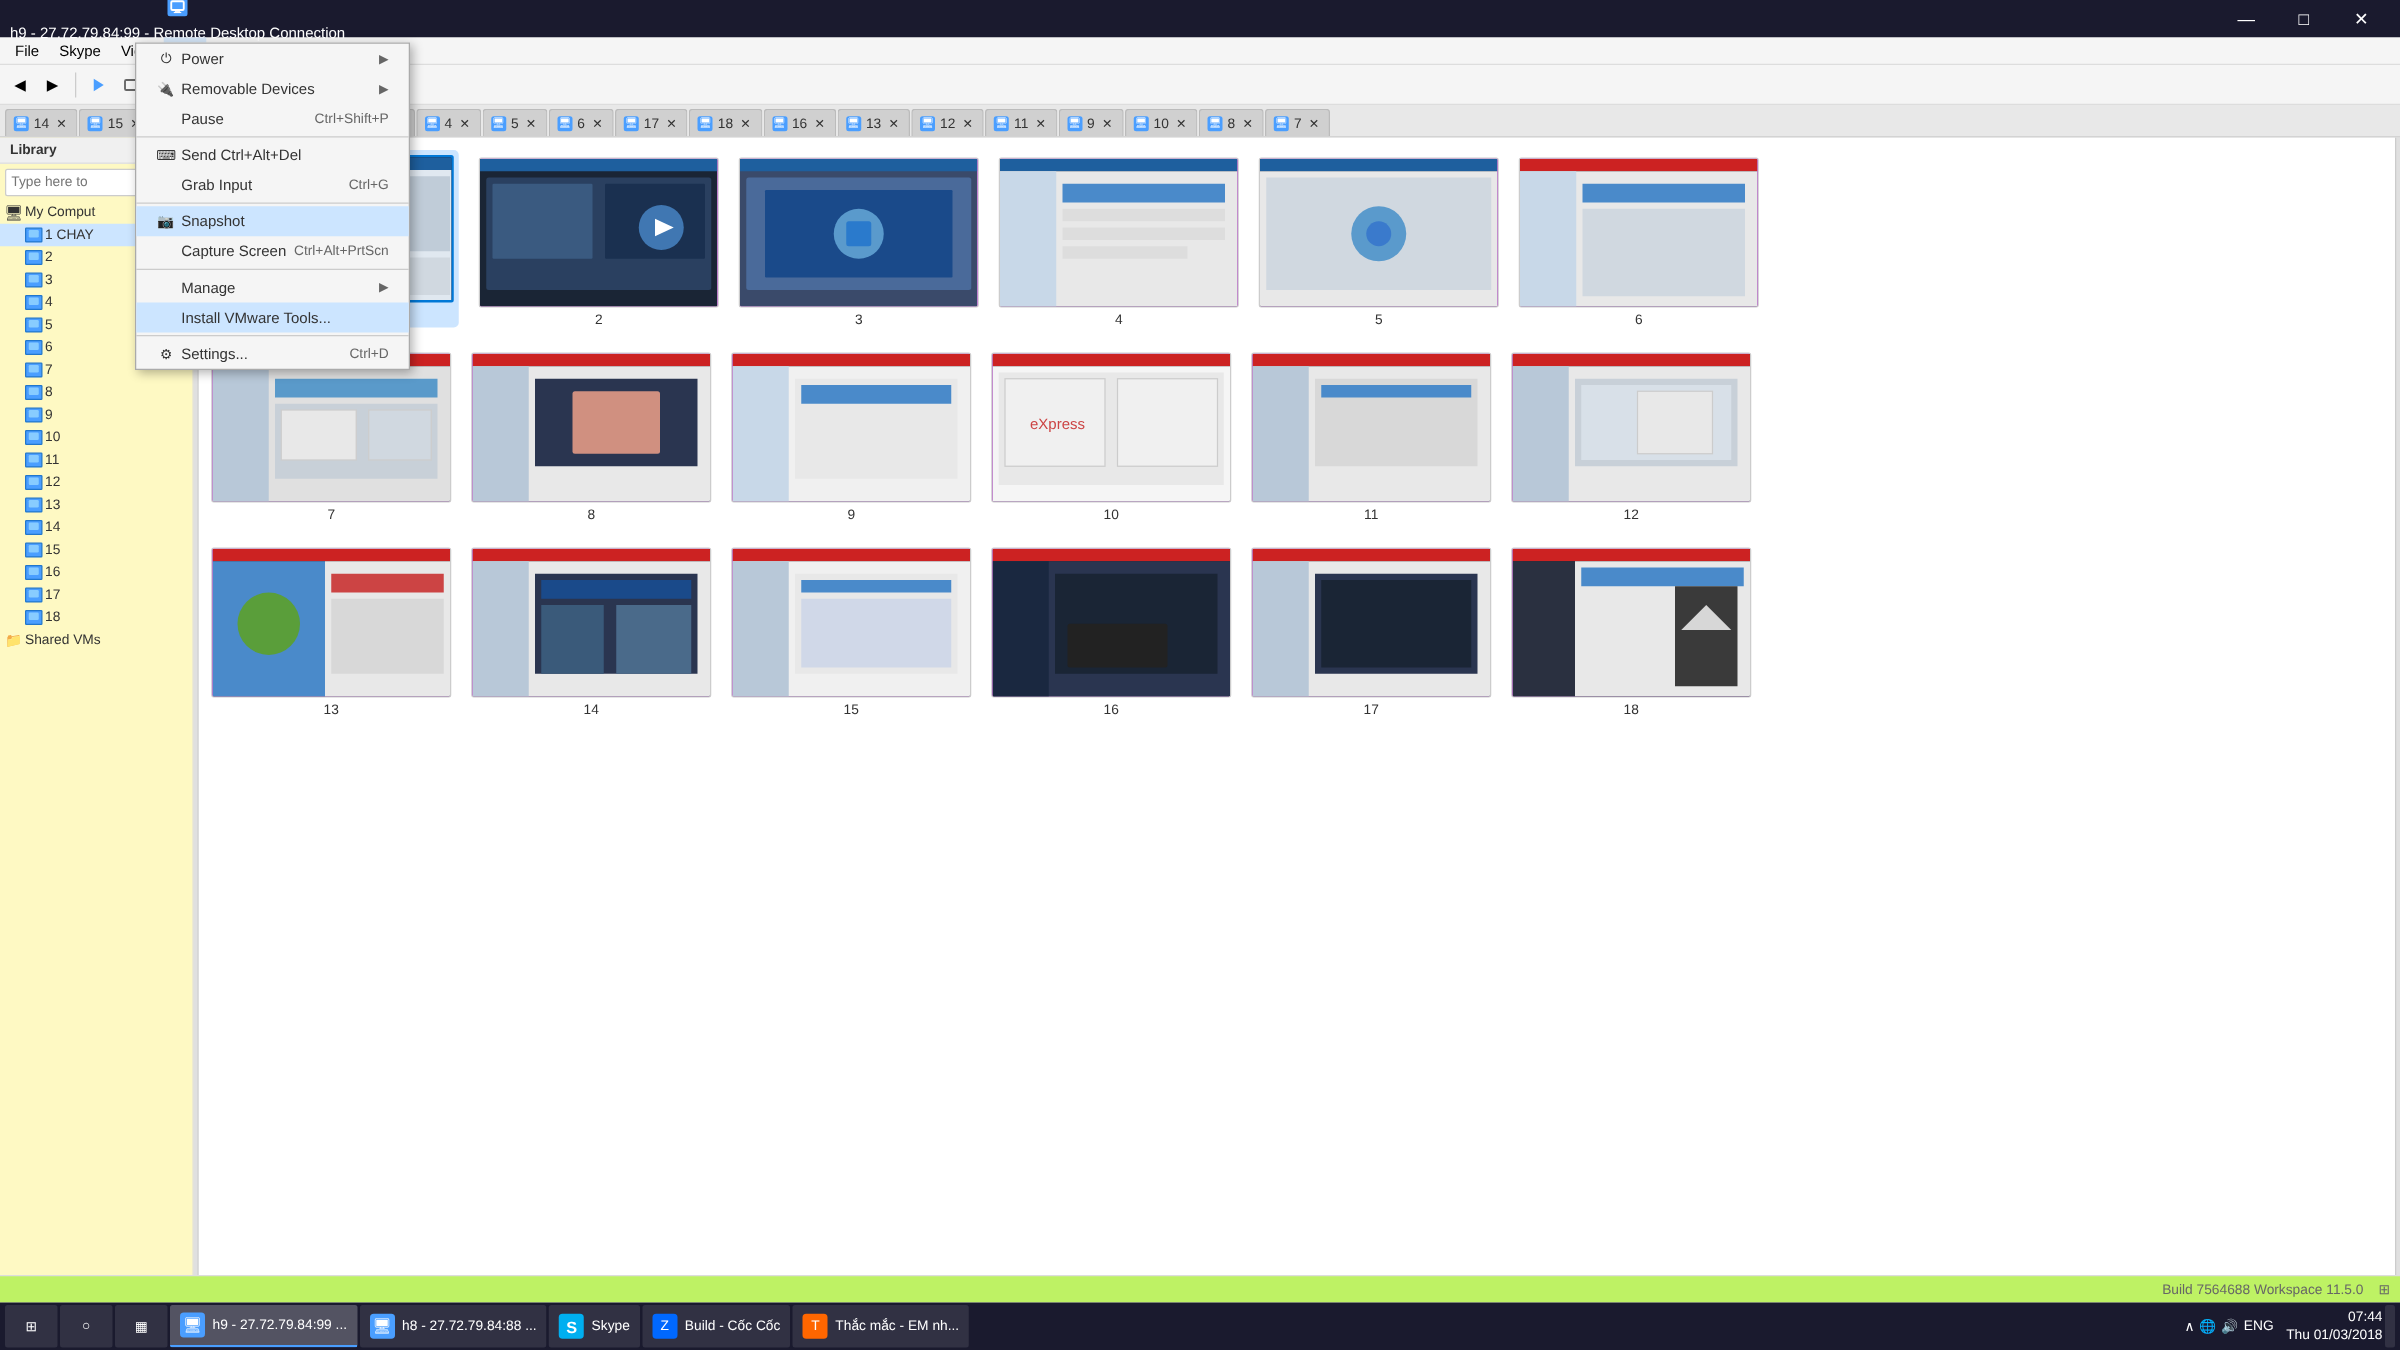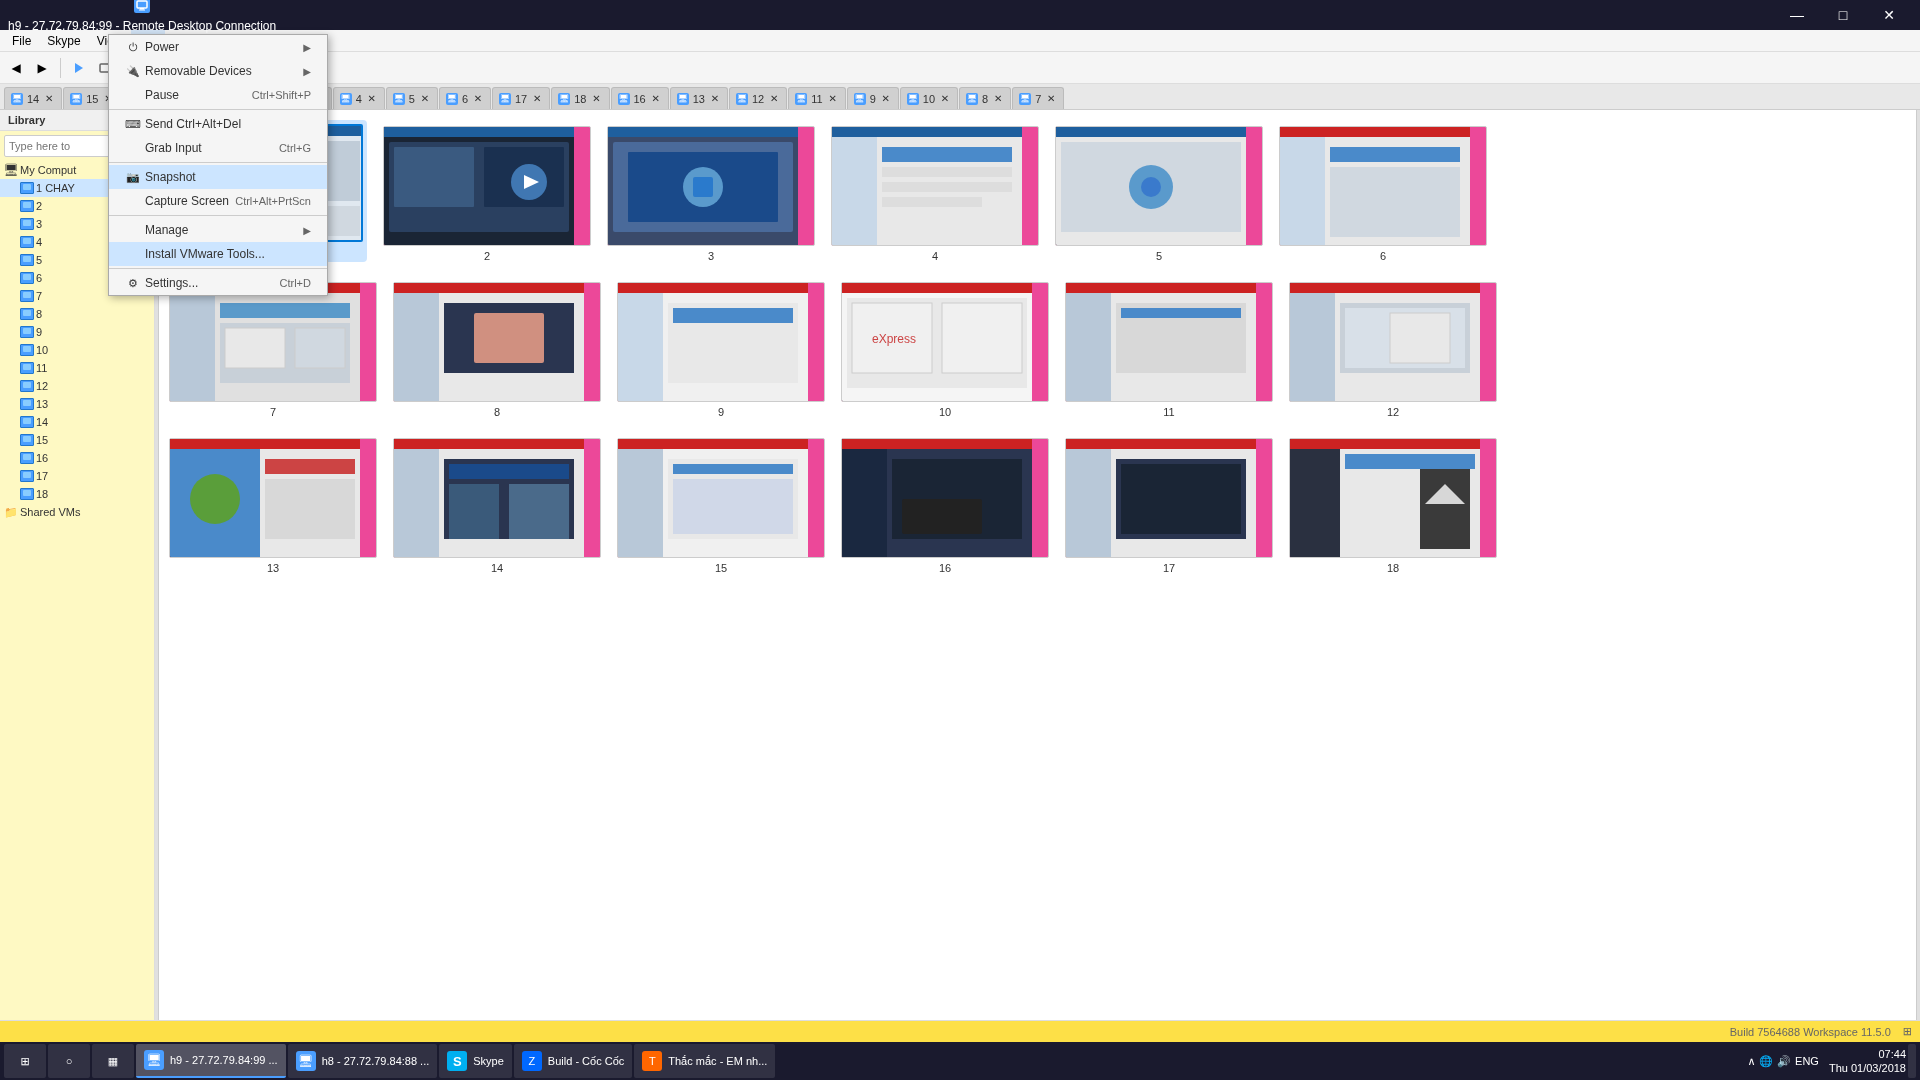--- a/index.html
+++ b/index.html
@@ -255,24 +255,24 @@
       position: relative;
     }
     .vm-card {
       display: flex;
       flex-direction: column;
       align-items: center;
       gap: 4px;
       cursor: pointer;
     }
     .vm-thumbnail {
-      width: 208px;
+      width: 192px;
       height: 120px;
       border: 1px solid #ccc;
-      background: #ec4899;
+      background: #d946ef;
       position: relative;
       overflow: hidden;
       border-radius: 2px;
     }
     .vm-thumbnail.selected-thumb {
       border: 2px solid #0078d7;
     }
     .vm-label {
       font-size: 11px;
       color: #333;
@@ -329,21 +329,21 @@
       align-items: center;
     }
 
     
     .status-bar {
       position: absolute;
       bottom: 38px;
       left: 0;
       right: 0;
       height: 22px;
-      background: #fde047;
+      background: #bef264;
       border-top: 1px solid #ddd;
       display: flex;
       align-items: center;
       justify-content: flex-end;
       padding: 0 8px;
       font-size: 11px;
       color: #666;
     }
 
     

